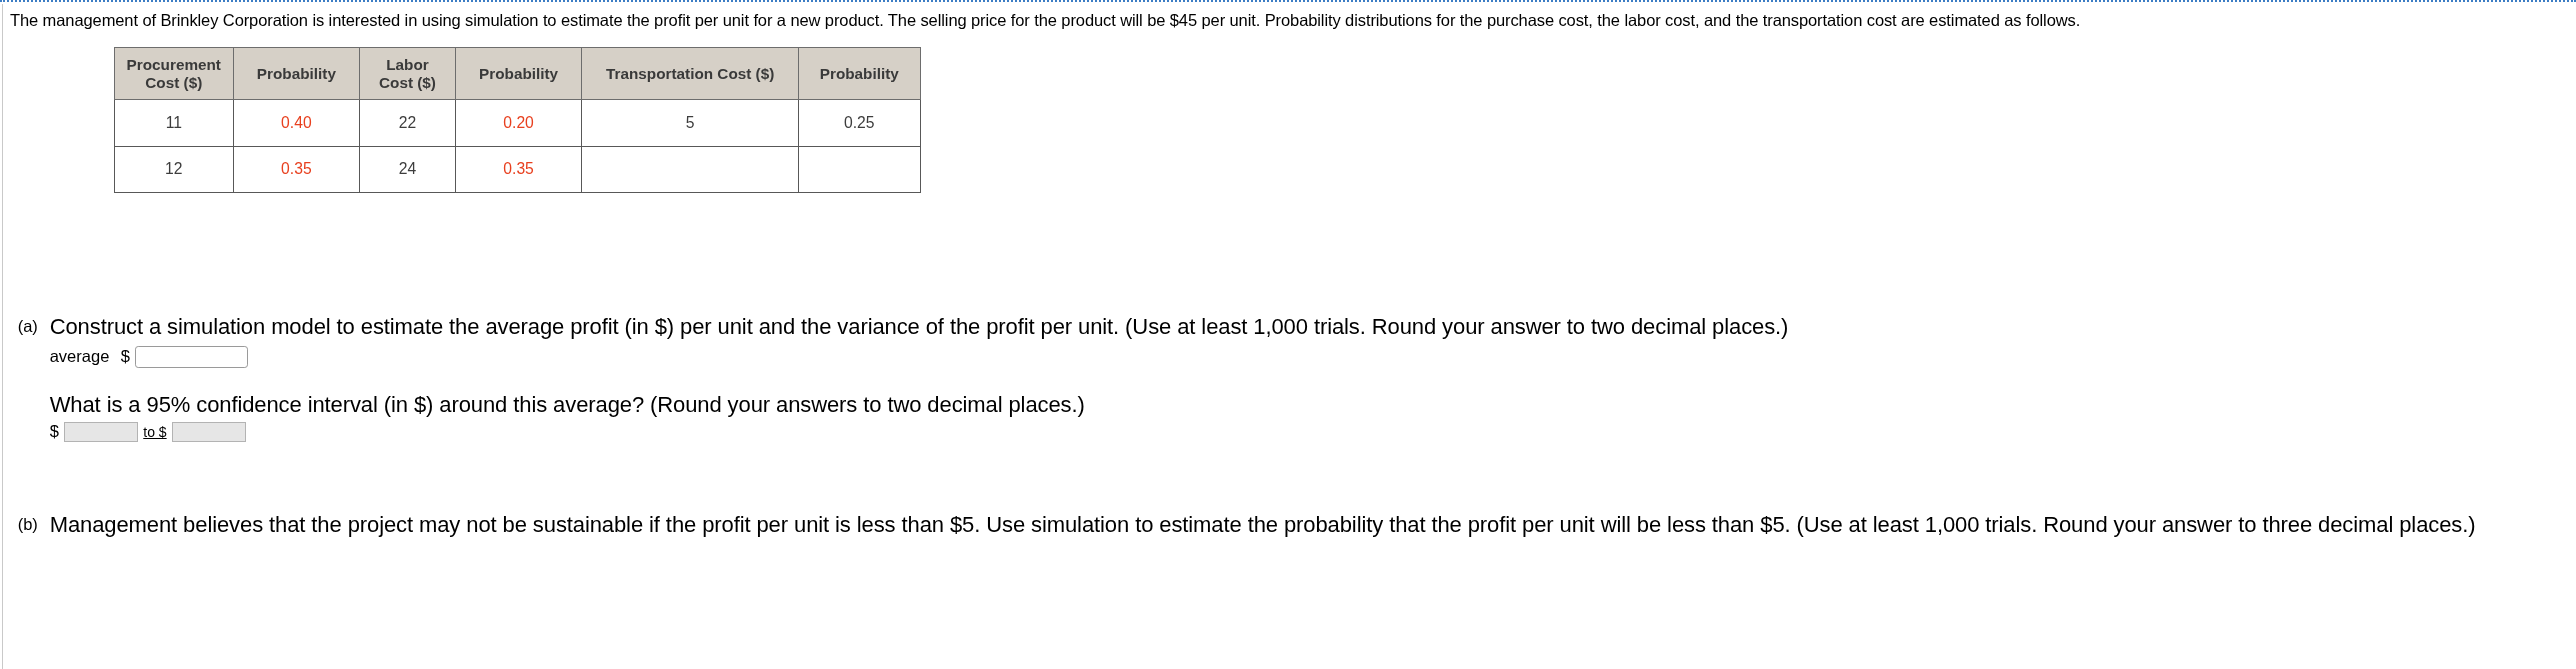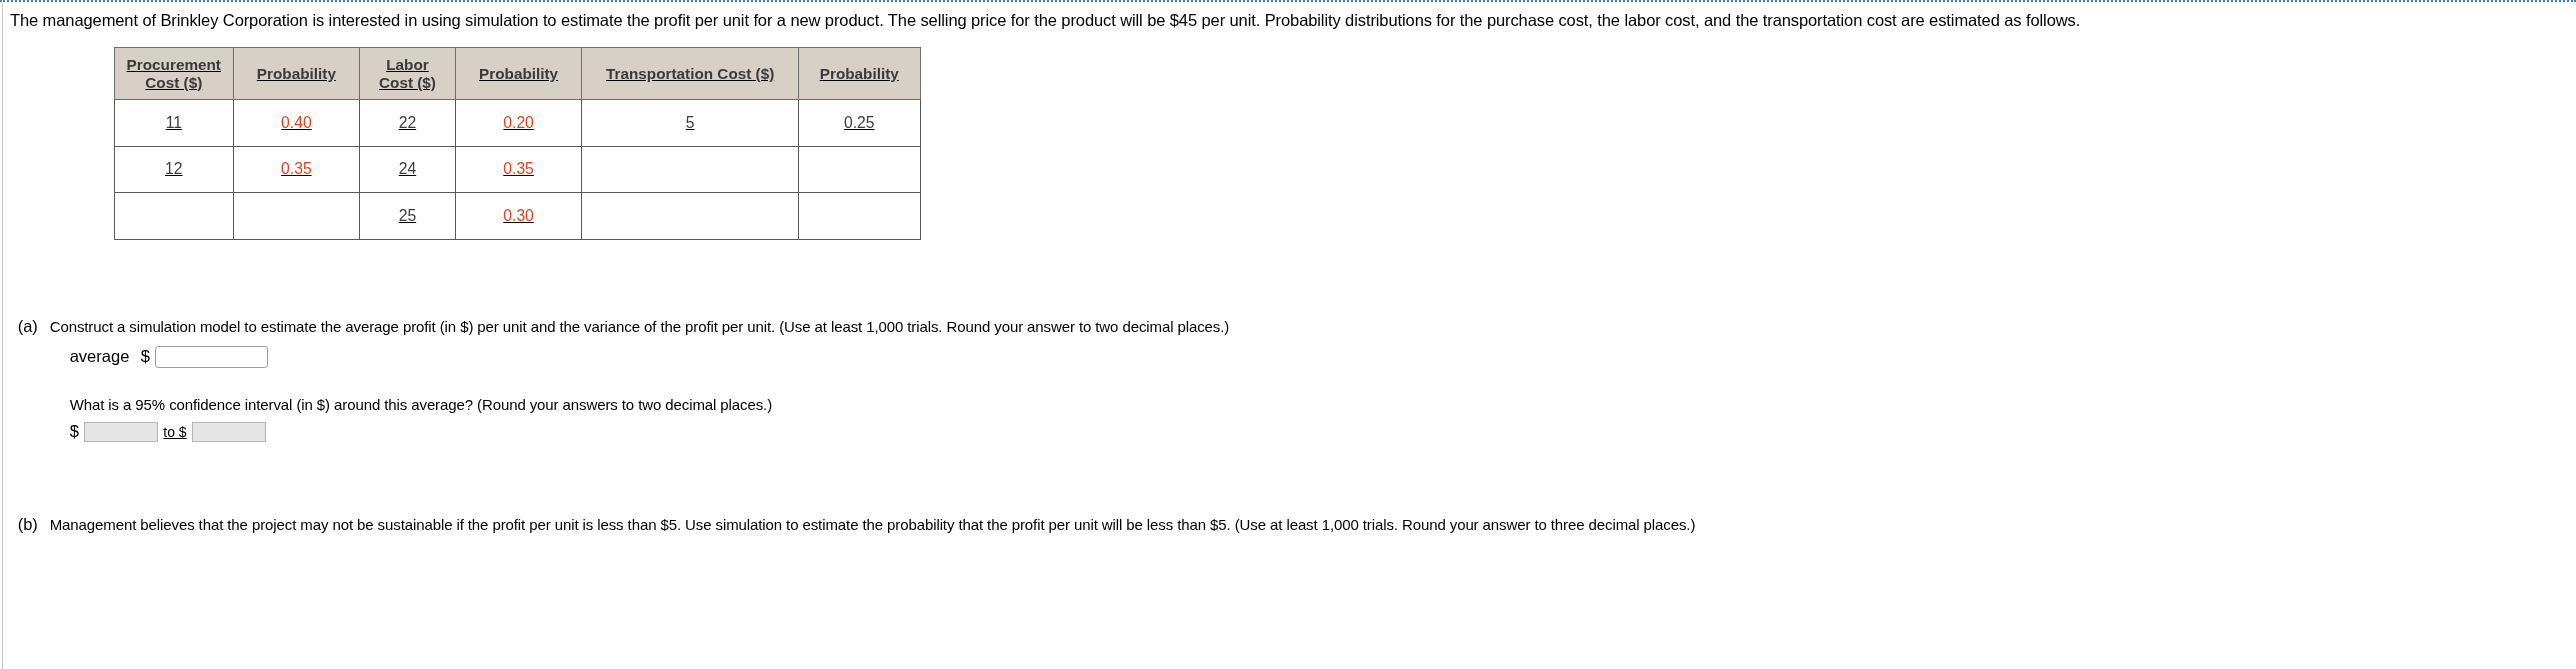--- a/index.html
+++ b/index.html
@@ -48,21 +48,20 @@
   
   .prob-table-wrap {
     position: absolute;
     left: 114px;
     top: 45px;
   }
   table.prob-table {
     border-collapse: collapse;
     border: 1.6px solid #4a4a4a;
     background: #7f1d1d;
-    text-decoration: underline;
   }
   table.prob-table th {
     background: #d6d0c7;
     color: #3a3a3a;
     font-size: 15.3px;
     font-weight: bold;
     line-height: 17.7px;
     padding: 8px 11.3px;
     border: 0.8px solid #6d6d6d;
     text-align: center;
@@ -99,27 +98,27 @@
     display: flex;
     align-items: flex-start;
   }
   .qlabel {
     width: 32px;
     flex: 0 0 32px;
     font-size: 16.5px;
     line-height: 21px;
   }
   .qtext {
-    font-size: 15px;
+    font-size: 22px;
     line-height: 21px;
     white-space: nowrap;
     letter-spacing: -0.1px;
   }
   .indent {
-    margin-left: 52px;
+    margin-left: 32px;
   }
 
   .field-line {
     display: flex;
     align-items: center;
     white-space: nowrap;
   }
   .field-name {
     font-size: 16.5px;
     width: 71px;
@@ -203,28 +202,20 @@
           <td>0.25</td>
         </tr>
         <tr>
           <td>12</td>
           <td class="red">0.35</td>
           <td>24</td>
           <td class="red">0.35</td>
           <td></td>
           <td></td>
         </tr>
-        <tr>
-          <td></td>
-          <td class="red"></td>
-          <td>25</td>
-          <td class="red">0.30</td>
-          <td></td>
-          <td></td>
-        </tr>
       </tbody>
     </table>
   </div>
 
   <div class="qblock" style="top:314px;">
     <div class="qrow">
       <div class="qlabel">(a)</div>
       <div class="qtext">Construct a simulation model to estimate the average profit (in $) per unit and the variance of the profit per unit. (Use at least 1,000 trials. Round your answer to two decimal places.)</div>
     </div>
 

